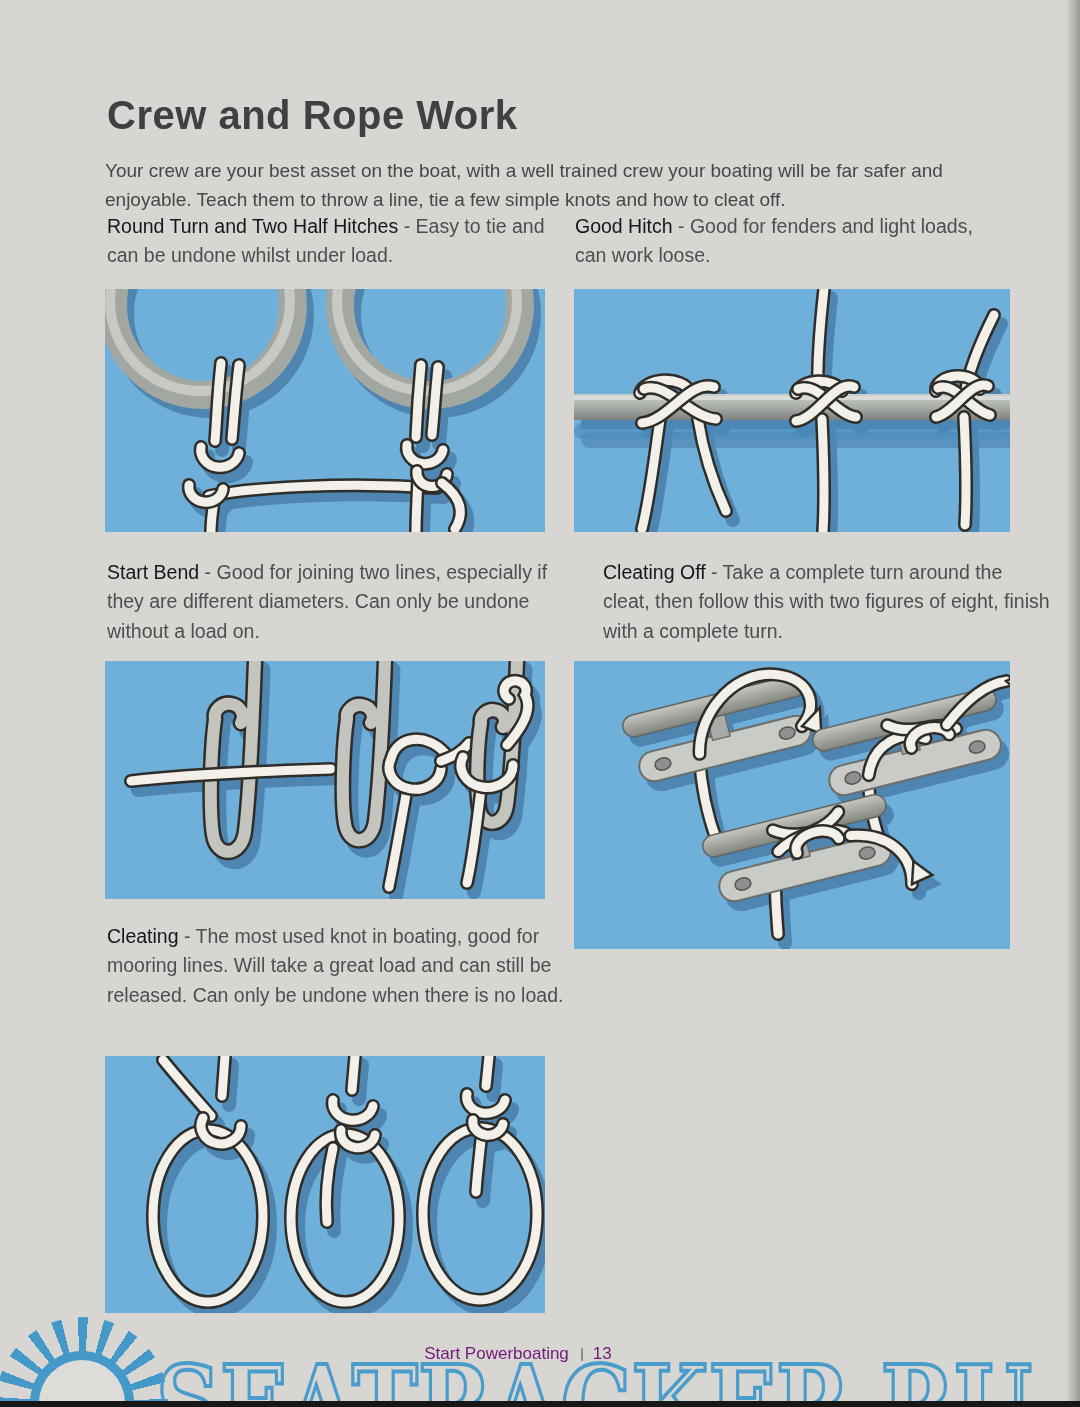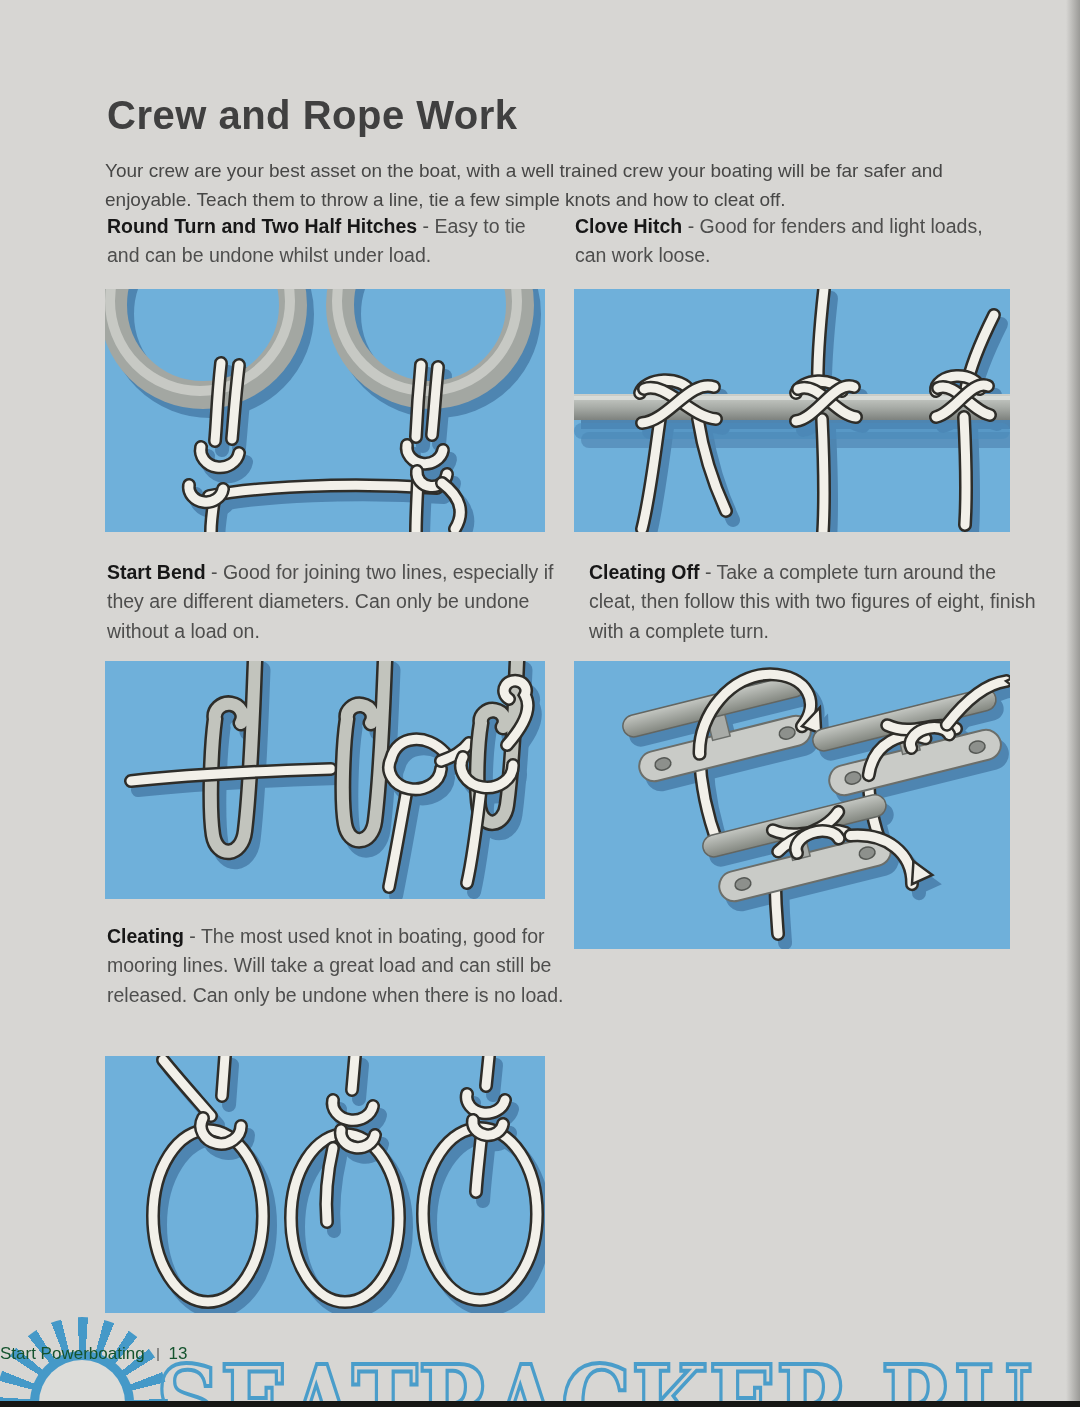--- a/index.html
+++ b/index.html
@@ -8,25 +8,25 @@
     background:#d7d6d3;font-family:"Liberation Sans",sans-serif;
   }
   .edge-right{position:absolute;right:0;top:0;width:14px;height:100%;
     background:linear-gradient(to right,rgba(0,0,0,0),rgba(55,55,52,.38));z-index:6}
   .edge-bottom{position:absolute;left:0;bottom:0;width:100%;height:6px;background:#171715;z-index:7}
 
   .page-title{position:absolute;left:107px;top:66px;font-size:40px;color:#404040;letter-spacing:.5px}
   .intro{position:absolute;left:105px;top:138px;width:895px;font-size:19px;line-height:1.52;color:#474746}
 
   .caption{position:absolute;font-size:19.5px;line-height:1.5;color:#4e4e4d;margin:0}
-  .knot-name{font-weight:bold;color:#171717}
+  .knot-name{font-weight:normal;color:#171717}
   #cap-roundturn{left:107px;top:212px;width:456px}
   #cap-clove{left:575px;top:212px;width:420px}
   #cap-sheet{left:107px;top:558px;width:456px}
-  #cap-cleat{left:589px;top:558px;width:448px}
+  #cap-cleat{left:603px;top:558px;width:448px}
   #cap-bowline{left:107px;top:922px;width:474px}
 
   .panel{position:absolute;background:#6fb0da}
   #panel1{left:105px;top:289px;width:440px;height:243px}
   #panel2{left:574px;top:289px;width:436px;height:243px}
   #panel3{left:105px;top:661px;width:440px;height:238px}
   #panel4{left:574px;top:661px;width:436px;height:288px}
   #panel5{left:105px;top:1056px;width:440px;height:257px}
   svg.art-svg{width:100%;height:100%;display:block}
   .art{filter:drop-shadow(7px 9px 0 rgba(45,90,135,.5))}
@@ -43,38 +43,38 @@
   .sun-rays{position:absolute;inset:0;border-radius:50%;
     background:repeating-conic-gradient(from -3deg,#4599c8 0 7deg,transparent 7deg 18deg)}
   .sun-core{position:absolute;inset:34px;border-radius:50%;background:#4599c8}
   .sun-dome{position:absolute;left:43px;top:43px;width:86px;height:43px;
     border-radius:86px 86px 0 0;background:#dcdcd9}
   .wm-text-svg{position:absolute;left:156px;top:42px;width:884px;height:124px;overflow:visible}
   .wm-outline{fill:none;stroke:#4a9dca;stroke-width:4}
   .wm-fill{fill:#4a9dca}
   .wm-font{font-family:"DejaVu Serif","Liberation Serif",serif;font-weight:bold;font-size:112px}
 
-  .footer{position:absolute;left:0;top:1344px;width:1036px;text-align:left;
-    font-size:17px;color:#14532d;z-index:5}
+  .footer{position:absolute;left:0;top:1344px;width:1036px;text-align:center;
+    font-size:17px;color:#701a75;z-index:5}
   .footer-sep{display:inline-block;width:0;height:13px;border-left:2px solid #8a8a88;
     margin:0 10px 0 12px;vertical-align:-2px}
 </style>
 </head>
 <body>
 
 <h1 class="page-title">Crew and Rope Work</h1>
 
 <p class="intro">Your crew are your best asset on the boat, with a well trained crew your boating will be far safer and enjoyable. Teach them to throw a line, tie a few simple knots and how to cleat off.</p>
 
 <p class="caption" id="cap-roundturn">
   <span class="knot-name">Round Turn and Two Half Hitches</span>
   <span>- Easy to tie and can be undone whilst under load.</span>
 </p>
 <p class="caption" id="cap-clove">
-  <span class="knot-name">Clove Hitch</span>
+  <span class="knot-name">Good Hitch</span>
   <span>- Good for fenders and light loads, can work loose.</span>
 </p>
 
 <div class="panel" id="panel1">
   <svg class="art-svg" viewBox="0 0 440 243">
     <g class="art">
       <circle cx="98" cy="16" r="90" fill="none" stroke="#a3a7a2" stroke-width="28"></circle>
       <circle cx="95" cy="12" r="90" fill="none" stroke="#c7c9c4" stroke-width="10"></circle>
       <circle cx="325" cy="16" r="90" fill="none" stroke="#a3a7a2" stroke-width="28"></circle>
       <circle cx="322" cy="12" r="90" fill="none" stroke="#c7c9c4" stroke-width="10"></circle>

